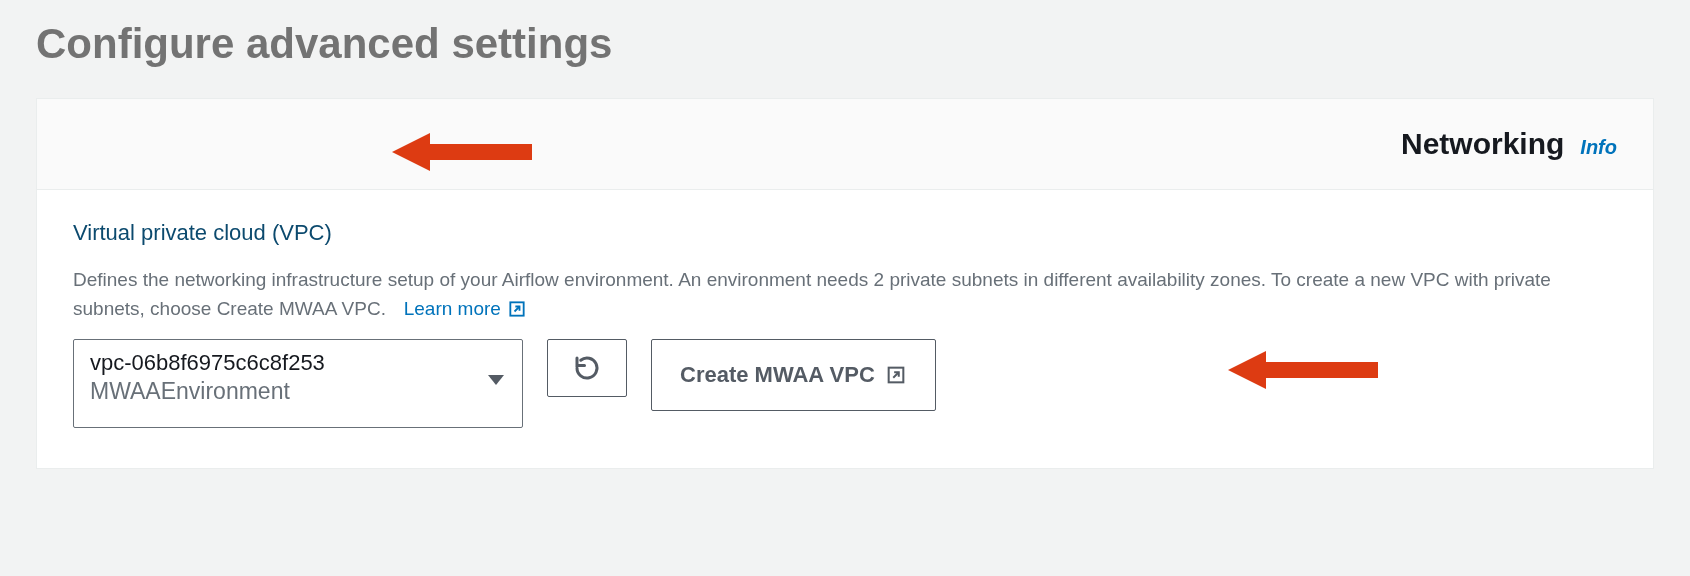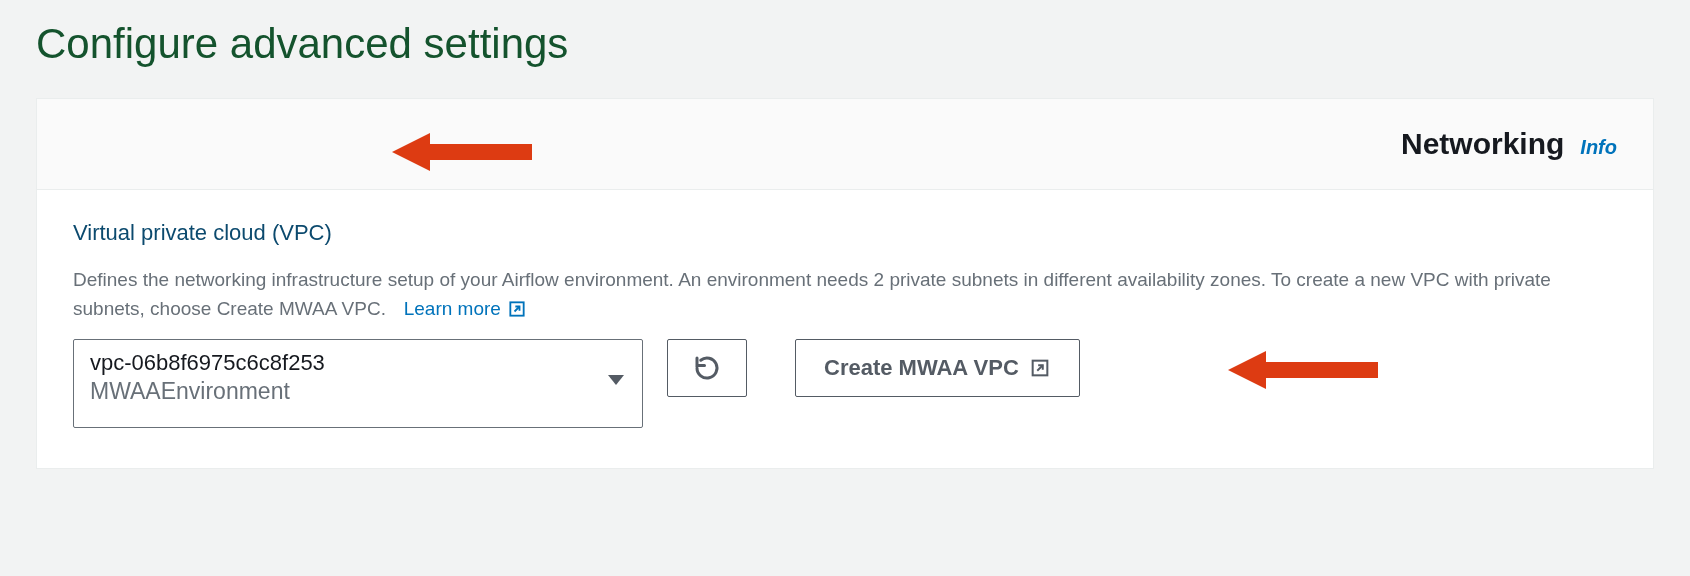--- a/index.html
+++ b/index.html
@@ -5,22 +5,22 @@
     * { box-sizing: border-box; margin: 0; padding: 0; }
     body {
       font-family: "Amazon Ember", "Helvetica Neue", Helvetica, Arial, sans-serif;
       background: #f2f3f3;
       color: #16191f;
       padding: 0;
       width: 1690px;
     }
     .page-title {
       font-size: 42px;
-      font-weight: 400;
-      color: #14532d;
+      font-weight: 700;
+      color: #737373;
       padding: 20px 36px 30px 36px;
     }
     .panel {
       background: #fff;
       border: 1px solid #eaeded;
       margin: 0 36px 0 36px;
       border-radius: 0;
     }
     .panel-header {
       display: flex;
@@ -70,21 +70,21 @@
       gap: 6px;
     }
     .controls-row {
       display: flex;
       align-items: stretch;
       gap: 24px;
       margin-top: 16px;
       position: relative;
     }
     .select {
-      width: 570px;
+      width: 450px;
       border: 1px solid #687078;
       border-radius: 2px;
       padding: 10px 40px 22px 16px;
       background: #fff;
       position: relative;
       cursor: pointer;
       display: flex;
       flex-direction: column;
       justify-content: center;
       min-height: 80px;
@@ -113,35 +113,34 @@
       border: 1px solid #545b64;
       border-radius: 2px;
       background: #fff;
       display: flex;
       align-items: center;
       justify-content: center;
       cursor: pointer;
       align-self: flex-start;
     }
     .text-button {
-      height: 58px;
+      height: 72px;
       border: 1px solid #545b64;
       border-radius: 2px;
       background: #fff;
       display: flex;
       align-items: center;
       justify-content: center;
       gap: 10px;
       padding: 0 28px;
       cursor: pointer;
       font-size: 22px;
       font-weight: 700;
       color: #545b64;
       align-self: flex-start;
-      margin-left: 24px;
     }
     .arrow-annotation {
       position: absolute;
       pointer-events: none;
     }
     .arrow-annotation.a1 {
       left: 355px;
       top: 28px;
     }
     .arrow-annotation.a2 {

